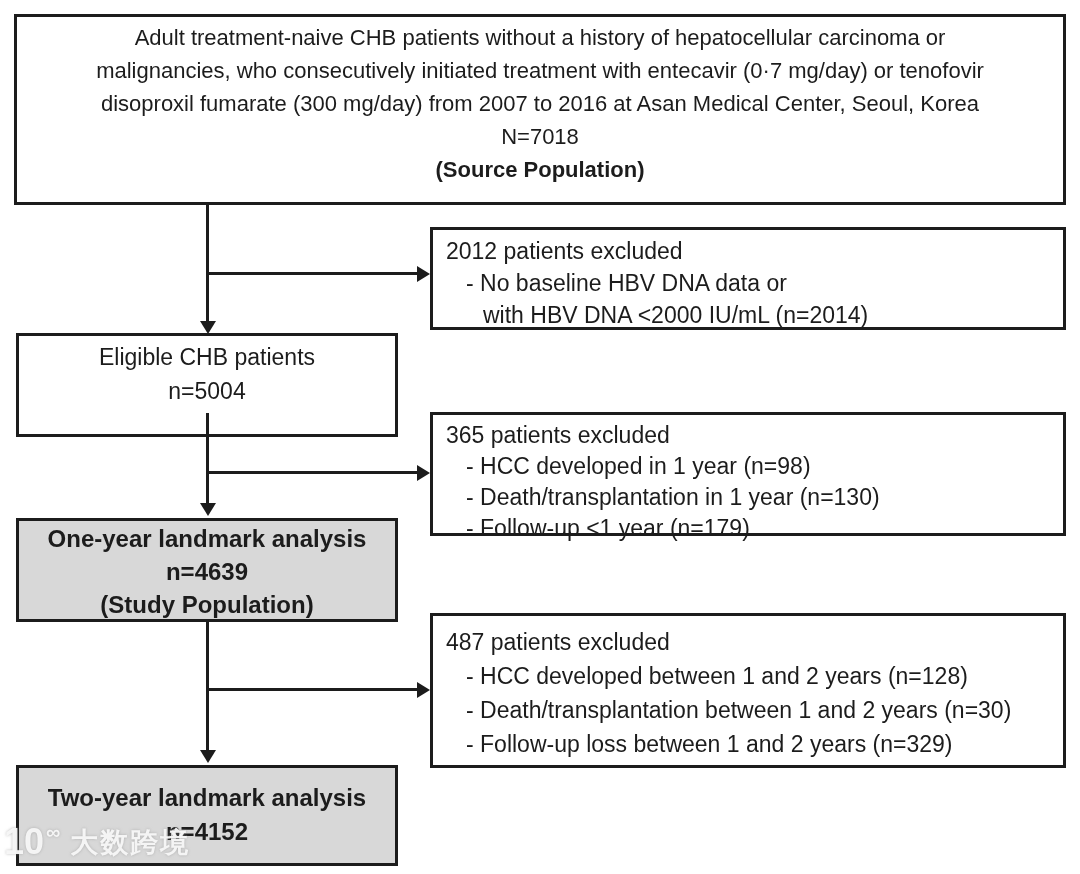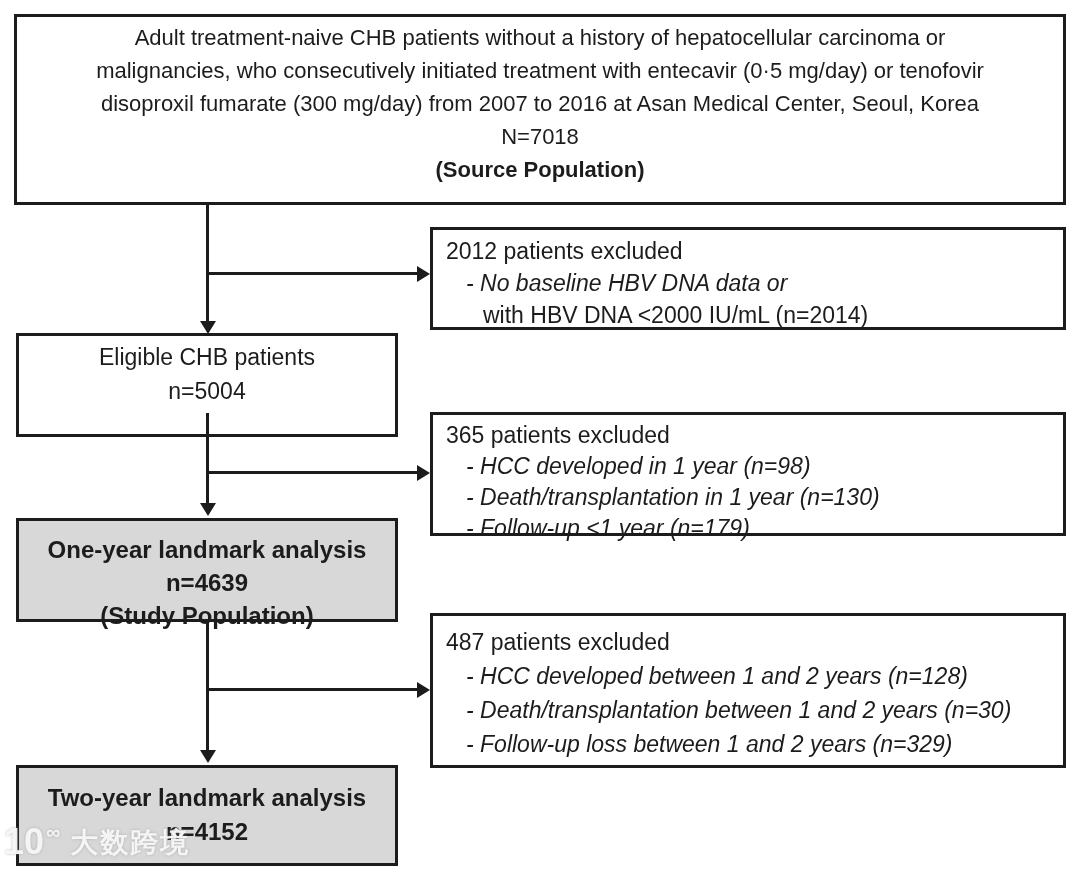--- a/index.html
+++ b/index.html
@@ -34,32 +34,32 @@
   #eligible-box {
     left: 16px; top: 333px; width: 382px; height: 104px;
     font-size: 23px; line-height: 34px; padding-top: 4px;
   }
   #excl2-box {
     left: 430px; top: 412px; width: 636px; height: 124px;
     font-size: 23px; line-height: 31px; padding: 5px 8px 0 13px;
   }
   #oneyear-box {
     left: 16px; top: 518px; width: 382px; height: 104px;
-    font-size: 24px; line-height: 33px; padding-top: 12px;
+    font-size: 24px; line-height: 33px; padding-top: 1px;
   }
   #excl3-box {
     left: 430px; top: 613px; width: 636px; height: 155px;
     font-size: 23px; line-height: 34px; padding: 9px 15px 0 13px;
   }
   #twoyear-box {
     left: 16px; top: 765px; width: 382px; height: 101px;
     font-size: 24px; line-height: 34px; padding-top: 13px;
   }
 
-  .excl-item { margin-left: 20px; font-style: italic; }
+  .excl-item { margin-left: 20px; }
   .excl-cont { margin-left: 37px; }
 
   .vline { position: absolute; width: 3px; background: #1c1c1c; left: 206px; }
   #v1 { top: 205px; height: 118px; }
   #v2 { top: 413px; height: 92px; }
   #v3 { top: 622px; height: 130px; }
 
   .hline { position: absolute; height: 3px; background: #1c1c1c; left: 206px; width: 212px; }
   #h1 { top: 272px; }
   #h2 { top: 471px; }
@@ -96,21 +96,21 @@
   #watermark .logo-sup { font-size: 20px; font-weight: bold; line-height: 20px; position: relative; top: -2px; left: -4px; }
   #watermark .wm-text { font-size: 28px; font-weight: bold; line-height: 38px; font-family: sans-serif; letter-spacing: 2px; }
 </style>
 </head>
 <body>
 
 <div id="canvas">
 
   <div class="box center" id="source-box">
     <div>Adult treatment-naive CHB patients without a history of hepatocellular carcinoma or</div>
-    <div>malignancies, who consecutively initiated treatment with entecavir (0·5 mg/day) or tenofovir</div>
+    <div>malignancies, who consecutively initiated treatment with entecavir (0·7 mg/day) or tenofovir</div>
     <div>disoproxil fumarate (300 mg/day) from 2007 to 2016 at Asan Medical Center, Seoul, Korea</div>
     <div>N=7018</div>
     <div class="caption">(Source Population)</div>
   </div>
 
   <div class="vline" id="v1"></div>
   <div class="arrow-down" id="a1"></div>
   <div class="hline" id="h1"></div>
   <div class="arrow-right" id="ar1"></div>
 

